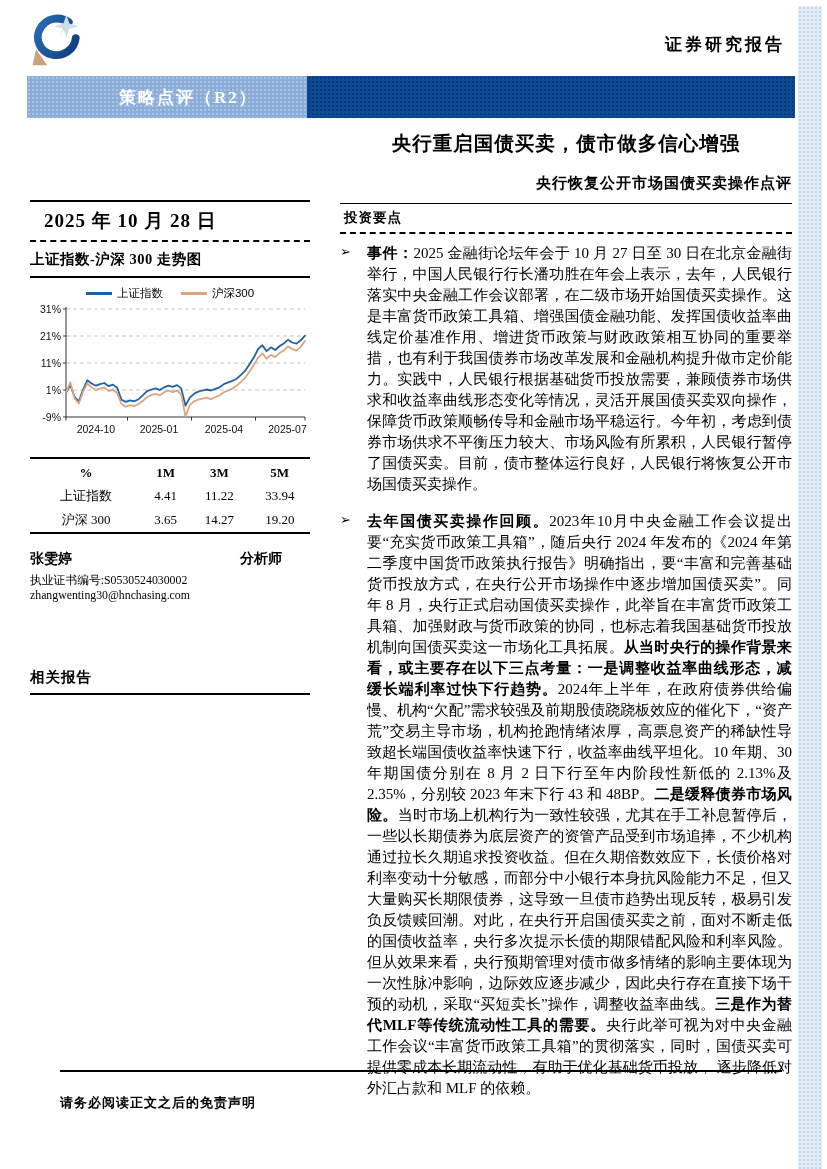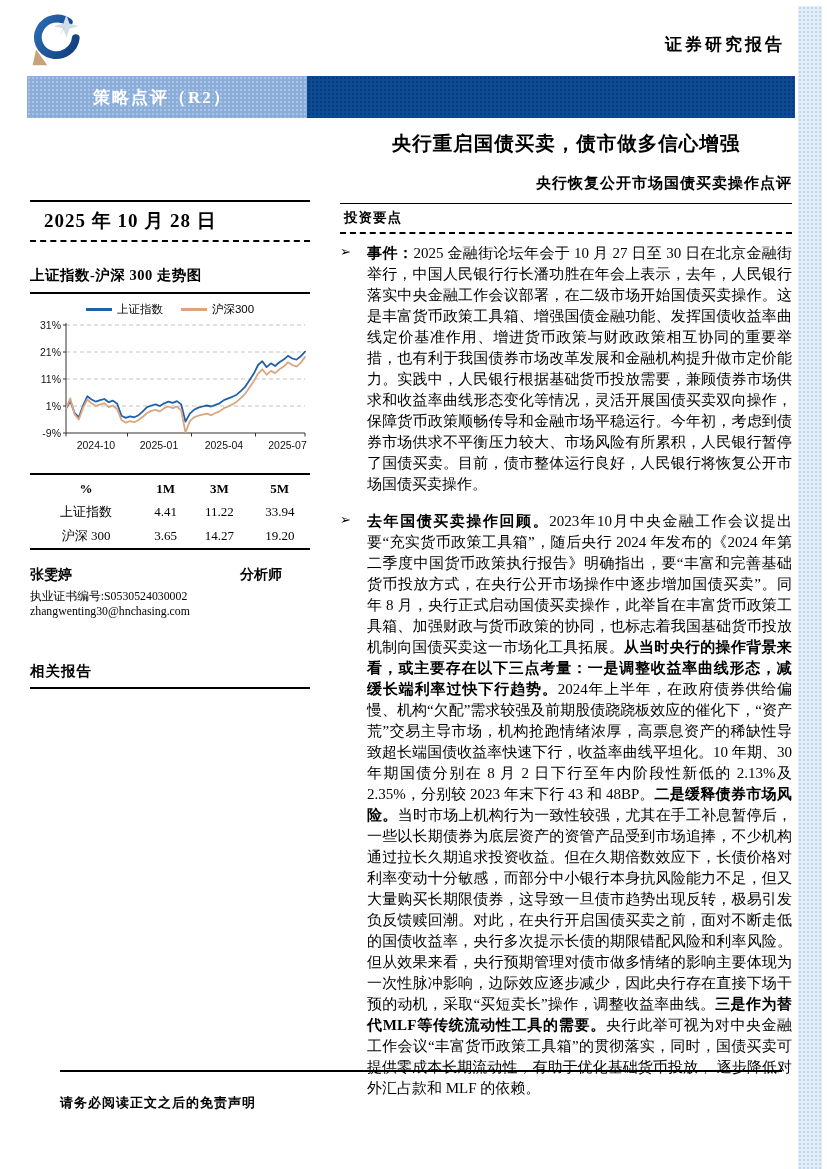--- a/index.html
+++ b/index.html
@@ -18,59 +18,59 @@
   .logo { display:flex; align-items:center; gap:8px; }
   .logo-mark { width:52px; height:56px; }
   .logo-text-cn { font-family:"Liberation Sans","DejaVu Sans",sans-serif; font-weight:bold; font-size:24px; color:#44525c; letter-spacing:2px; line-height:1.05; }
   .logo-text-en { font-family:"Liberation Sans","DejaVu Sans",sans-serif; font-size:8.5px; color:#8b969d; letter-spacing:1.2px; margin-top:2px; }
   .report-type { font-weight:bold; font-size:17px; letter-spacing:3px; margin-top:21px; }
 
   
   .banner { position:absolute; left:27px; top:76px; width:768px; height:42px; display:flex; }
   .banner-light { width:280px; height:100%;
     background-color:#8badd9; background-image:radial-gradient(rgba(255,255,255,0.28) 1px, transparent 1.2px); background-size:4px 4px;
-    display:flex; align-items:center; padding-left:66px; }
+    display:flex; align-items:center; padding-left:92px; }
   .banner-dark { flex:1; height:100%;
     background-color:#0d4c94; background-image:radial-gradient(rgba(0,10,40,0.28) 1px, transparent 1.2px); background-size:4px 4px; }
   .banner-label { color:#fff; font-weight:bold; font-size:17px; letter-spacing:2px; }
 
   
   .title-zone { position:absolute; left:340px; width:452px; top:130px; }
   .doc-title { font-weight:bold; font-size:19.5px; text-align:center; letter-spacing:1px; }
   .doc-subtitle { font-weight:bold; font-size:15px; text-align:right; margin-top:17px; letter-spacing:1px; }
 
   
   .col-left { position:absolute; left:30px; top:200px; width:280px; }
   .col-right { position:absolute; left:340px; top:203px; width:452px; }
 
   .rule-solid { border-top:2px solid #000; }
   .rule-dashed { border-top:2px dashed #000; }
   .rule-thin { border-top:1.6px solid #000; }
 
   .date-line { font-weight:bold; font-size:19px; padding:6px 0 6px 14px; letter-spacing:1px; }
-  .chart-heading { font-weight:bold; font-size:14.5px; margin-top:24px; padding-bottom:7px; letter-spacing:0.5px; }
+  .chart-heading { font-weight:bold; font-size:14.5px; margin-top:8px; padding-bottom:7px; letter-spacing:0.5px; }
 
   .chart-box { margin-top:8px; }
   .chart-legend { display:flex; justify-content:center; gap:18px; font-family:"Liberation Sans","DejaVu Sans",sans-serif; font-size:11.5px; margin-bottom:2px; }
   .leg-item { display:flex; align-items:center; gap:5px; }
   .leg-line { display:inline-block; width:26px; height:3px; }
 
   
   .perf-table { width:100%; margin-top:16px; border-collapse:collapse; border-top:2px solid #000; border-bottom:2px solid #000; font-size:13px; }
   .perf-table th, .perf-table td { text-align:center; padding:3px 0; font-weight:normal; }
   .perf-table thead th { font-weight:bold; padding-top:6px; }
   .perf-table tbody tr:last-child td { }
   .perf-table .c0 { width:40%; }
 
   
   .analyst-block { margin-top:16px; }
   .analyst-row { display:flex; justify-content:space-between; padding-right:28px; font-weight:bold; font-size:14px; }
   .analyst-meta { font-size:11.8px; margin-top:5px; line-height:1.3; }
 
-  .related-heading { font-weight:bold; font-size:14.5px; margin-top:42px; padding-bottom:6px; letter-spacing:1px; }
+  .related-heading { font-weight:bold; font-size:14.5px; margin-top:64px; padding-bottom:6px; letter-spacing:1px; }
 
   
   .section-head { font-weight:bold; font-size:13.5px; padding:5px 0 5px 4px; letter-spacing:1px; }
   .bullet-list { list-style:none; margin-top:9px; }
   .bullet-list li { display:flex; margin-bottom:16px; }
   .bullet-list .marker { width:27px; flex:none; font-size:13px; padding-top:1px; }
   .bullet-list .btext { flex:1; font-size:15px; line-height:21px; text-align:justify; }
   .bullet-list .btext b { letter-spacing:0.2px; }
 
   

